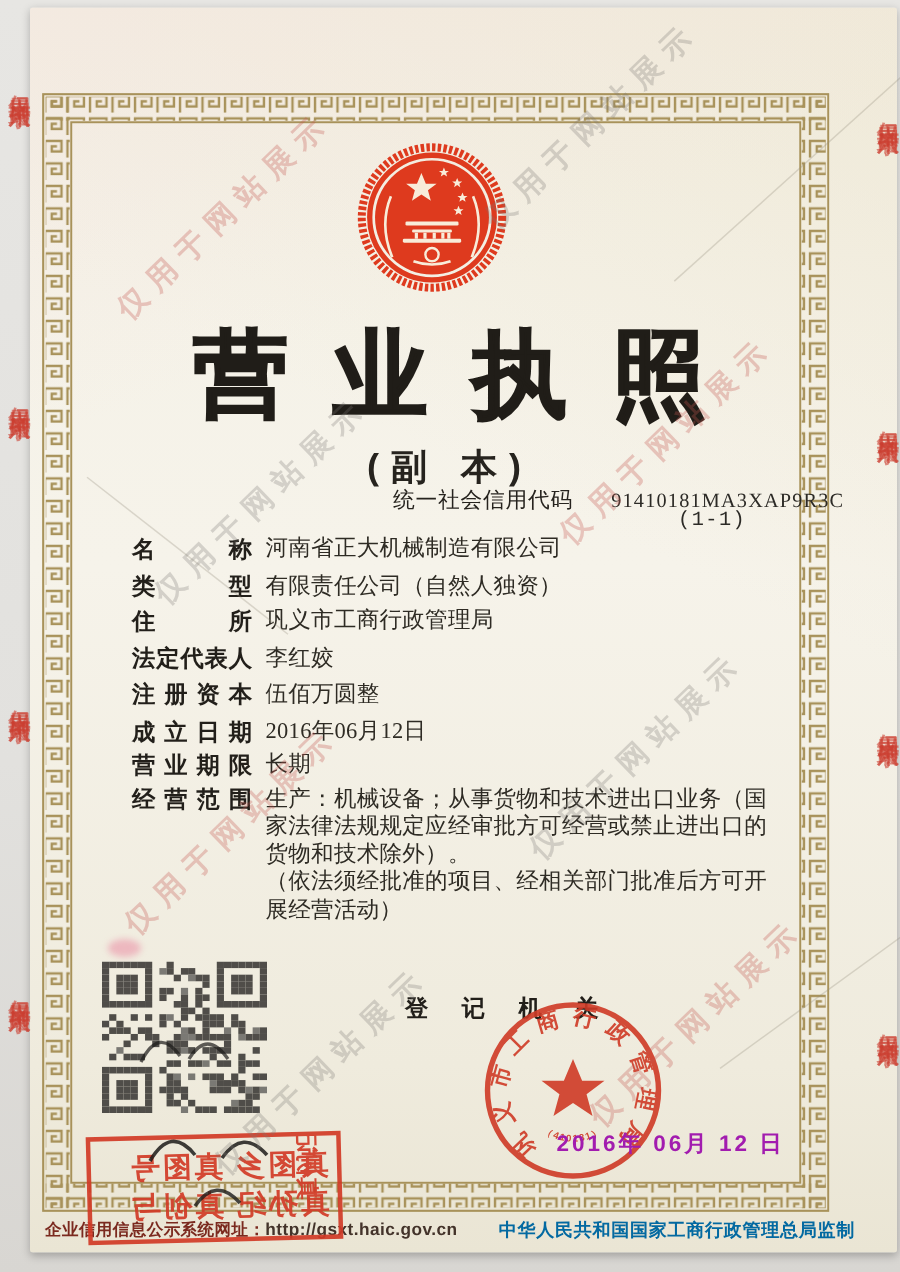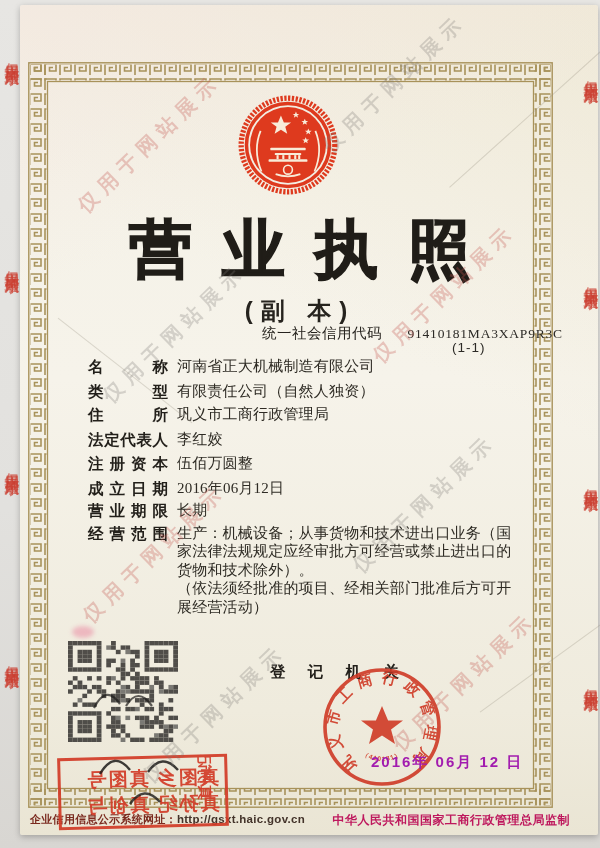--- a/index.html
+++ b/index.html
@@ -29,21 +29,21 @@
     font-family:"Liberation Sans",sans-serif;
   }
   .subtitle{
     position:absolute;left:0;top:295px;width:600px;text-align:center;
     font-size:24px;font-weight:800;color:#26231e;letter-spacing:8px;
   }
   
   .code-row{position:absolute;left:262px;top:324px;white-space:nowrap;}
   .code-label{font-size:14.5px;font-weight:400;color:#26231e;letter-spacing:.5px;}
   .code-value{font-size:13.5px;font-family:"Liberation Serif",serif;color:#2c2a26;letter-spacing:.8px;margin-left:21px;}
-  .page-note{position:absolute;left:452px;top:340px;font-size:13.5px;font-family:Liberation Sans, sans-serif;color:#2c2a26;letter-spacing:1px;}
+  .page-note{position:absolute;left:452px;top:340px;font-size:13.5px;font-family:Liberation Mono, monospace;color:#2c2a26;letter-spacing:1px;}
   
   .frow{position:absolute;left:88px;display:flex;align-items:flex-start;}
   .flabel{
     width:80px;min-width:80px;display:flex;justify-content:space-between;
     font-size:15.5px;font-weight:800;color:#221f1a;line-height:19px;
   }
   .fvalue{
     margin-left:9px;width:340px;
     font-family:"Liberation Serif",serif;font-size:15px;line-height:18.4px;
     color:#2e2b24;letter-spacing:.2px;
@@ -75,21 +75,21 @@
   }
   .pen-arcs{position:absolute;z-index:23;}
   
   .footer-left{
     position:absolute;left:30px;top:812px;font-size:11px;font-weight:700;
     color:#7b2a1f;letter-spacing:.3px;white-space:nowrap;
   }
   .footer-left .url{color:#43332a;font-weight:700;font-family:Liberation Sans, sans-serif;font-size:11.5px;}
   .footer-right{
     position:absolute;right:30px;top:812px;font-size:12px;font-weight:800;
-    color:#be185d;letter-spacing:.5px;white-space:nowrap;
+    color:#0369a1;letter-spacing:.5px;white-space:nowrap;
   }
   
   .wm{position:absolute;z-index:50;pointer-events:none;white-space:nowrap;font-weight:700;}
   .wm-diag{transform:rotate(-44deg);font-size:20px;letter-spacing:7px;}
   .wm-red{color:rgba(197,86,80,.30);}
   .wm-gray{color:rgba(122,120,116,.28);}
   .wm-edge{
     writing-mode:vertical-rl;text-orientation:upright;
     font-size:14.5px;color:rgba(203,62,48,.58);letter-spacing:1.5px;
   }

